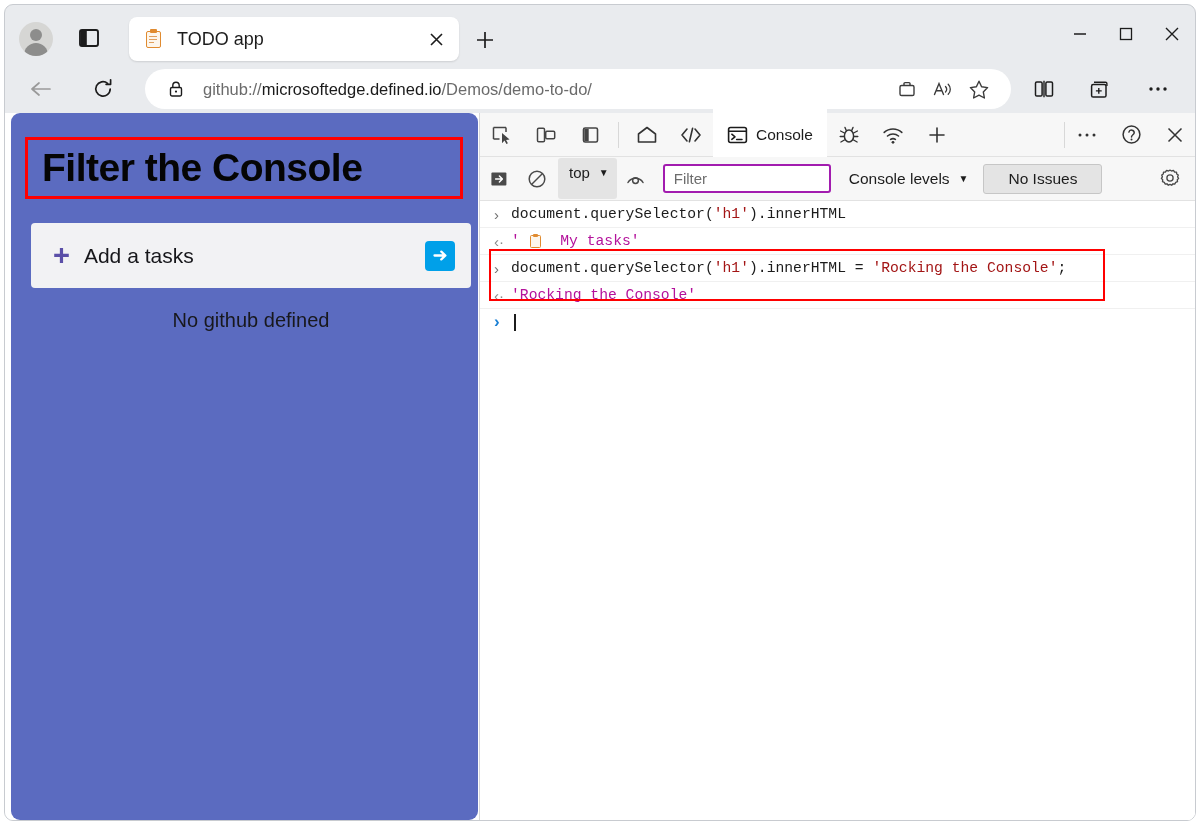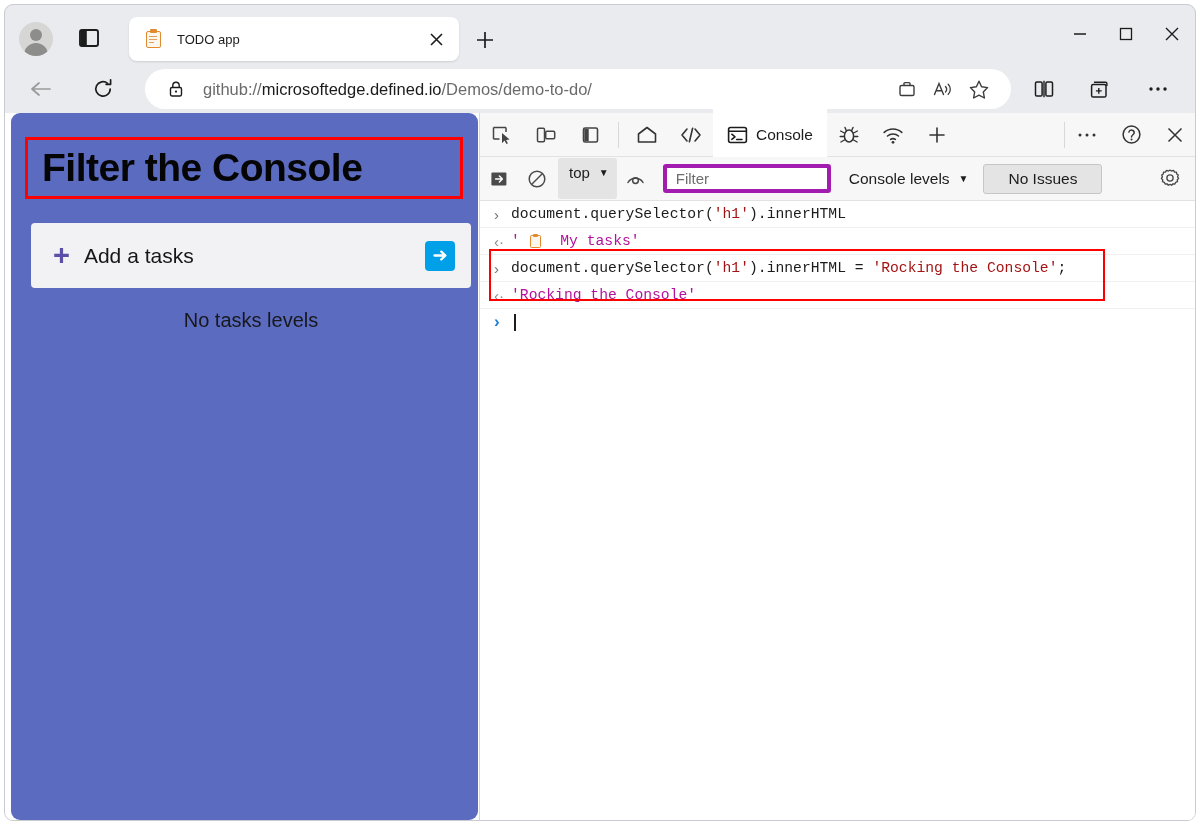--- a/index.html
+++ b/index.html
@@ -97,21 +97,21 @@
     position: absolute;
     left: 4px;
     width: 8px; height: 1.3px;
     background: #e0a060;
   }
   .tab-favicon .l1 { top: 7px; }
   .tab-favicon .l2 { top: 10px; }
   .tab-favicon .l3 { top: 13px; width: 5px; }
   .tab-title {
     margin-left: 14px;
-    font-size: 13px;
+    font-size: 18px;
     color: #1c1c1c;
     flex: 1;
     white-space: nowrap;
     overflow: hidden;
   }
   .tab-close {
     width: 30px; height: 30px;
     margin-right: 8px;
     display: flex; align-items: center; justify-content: center;
     cursor: pointer;
@@ -361,21 +361,21 @@
     margin-left: 2px;
   }
   .ctx-label {
     font-size: 15px;
     color: #1c1c1c;
   }
   .caret { margin-left: 9px; font-size: 10px; color: #1c1c1c; }
   .filter-input {
     width: 168px; height: 29px;
     background: #ffffff;
-    border: 4px solid #a21caf;
+    border: 2px solid #a21caf;
     border-radius: 3px;
     margin-left: 8px;
     font-size: 15px;
     color: #1c1c1c;
     padding: 0 9px;
     box-sizing: border-box;
     font-family: "Liberation Sans", sans-serif;
     flex: none;
     outline: none;
   }
@@ -617,21 +617,21 @@
       <div class="add-task-box">
         <div class="plus-glyph">+</div>
         <div class="add-task-label">Add a tasks</div>
         <div class="submit-arrow">
           <svg width="19" height="19" viewBox="0 0 19 19">
             <path d="M3.5 9.5 L14 9.5 M10.3 5.6 L14.4 9.5 L10.3 13.4" stroke="#ffffff" stroke-width="2.3" fill="none" stroke-linecap="round" stroke-linejoin="round"></path>
           </svg>
         </div>
       </div>
 
-      <div class="no-tasks">No tasks levels</div>
+      <div class="no-tasks">No github defined</div>
     </div>
 
     <div class="devtools">
 
       <div class="dt-tabbar">
 
         <div class="dt-tool">
           <svg width="22" height="20" viewBox="0 0 22 20">
             <path d="M2.5 2.5 L15 2.5 M2.5 2.5 L2.5 14 M2.5 14 L8.5 14 M15 2.5 L15 7" fill="none" stroke="#444" stroke-width="1.5"></path>
             <path d="M11 8 L11 18.3 L13.5 15.5 L15.4 19 L16.9 18.2 L15.1 14.9 L18.6 14.6 Z" fill="#444"></path>

